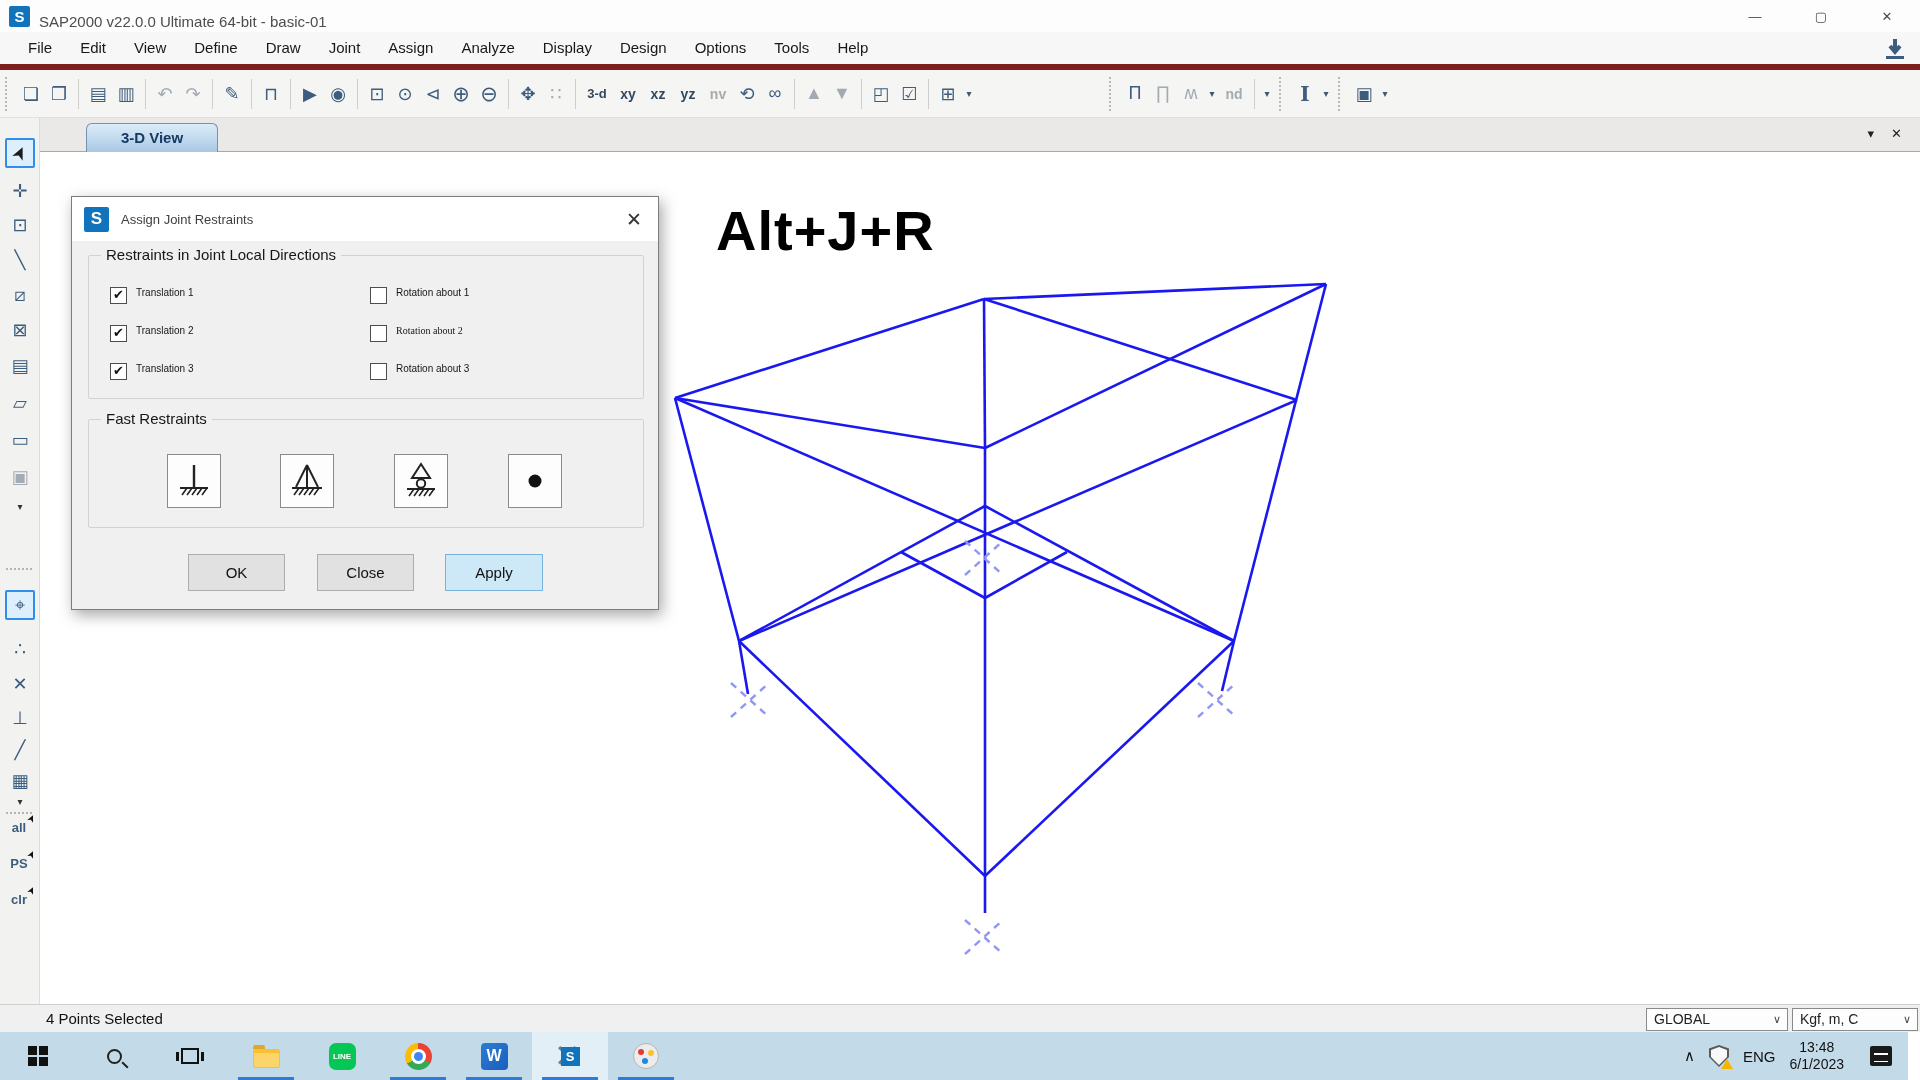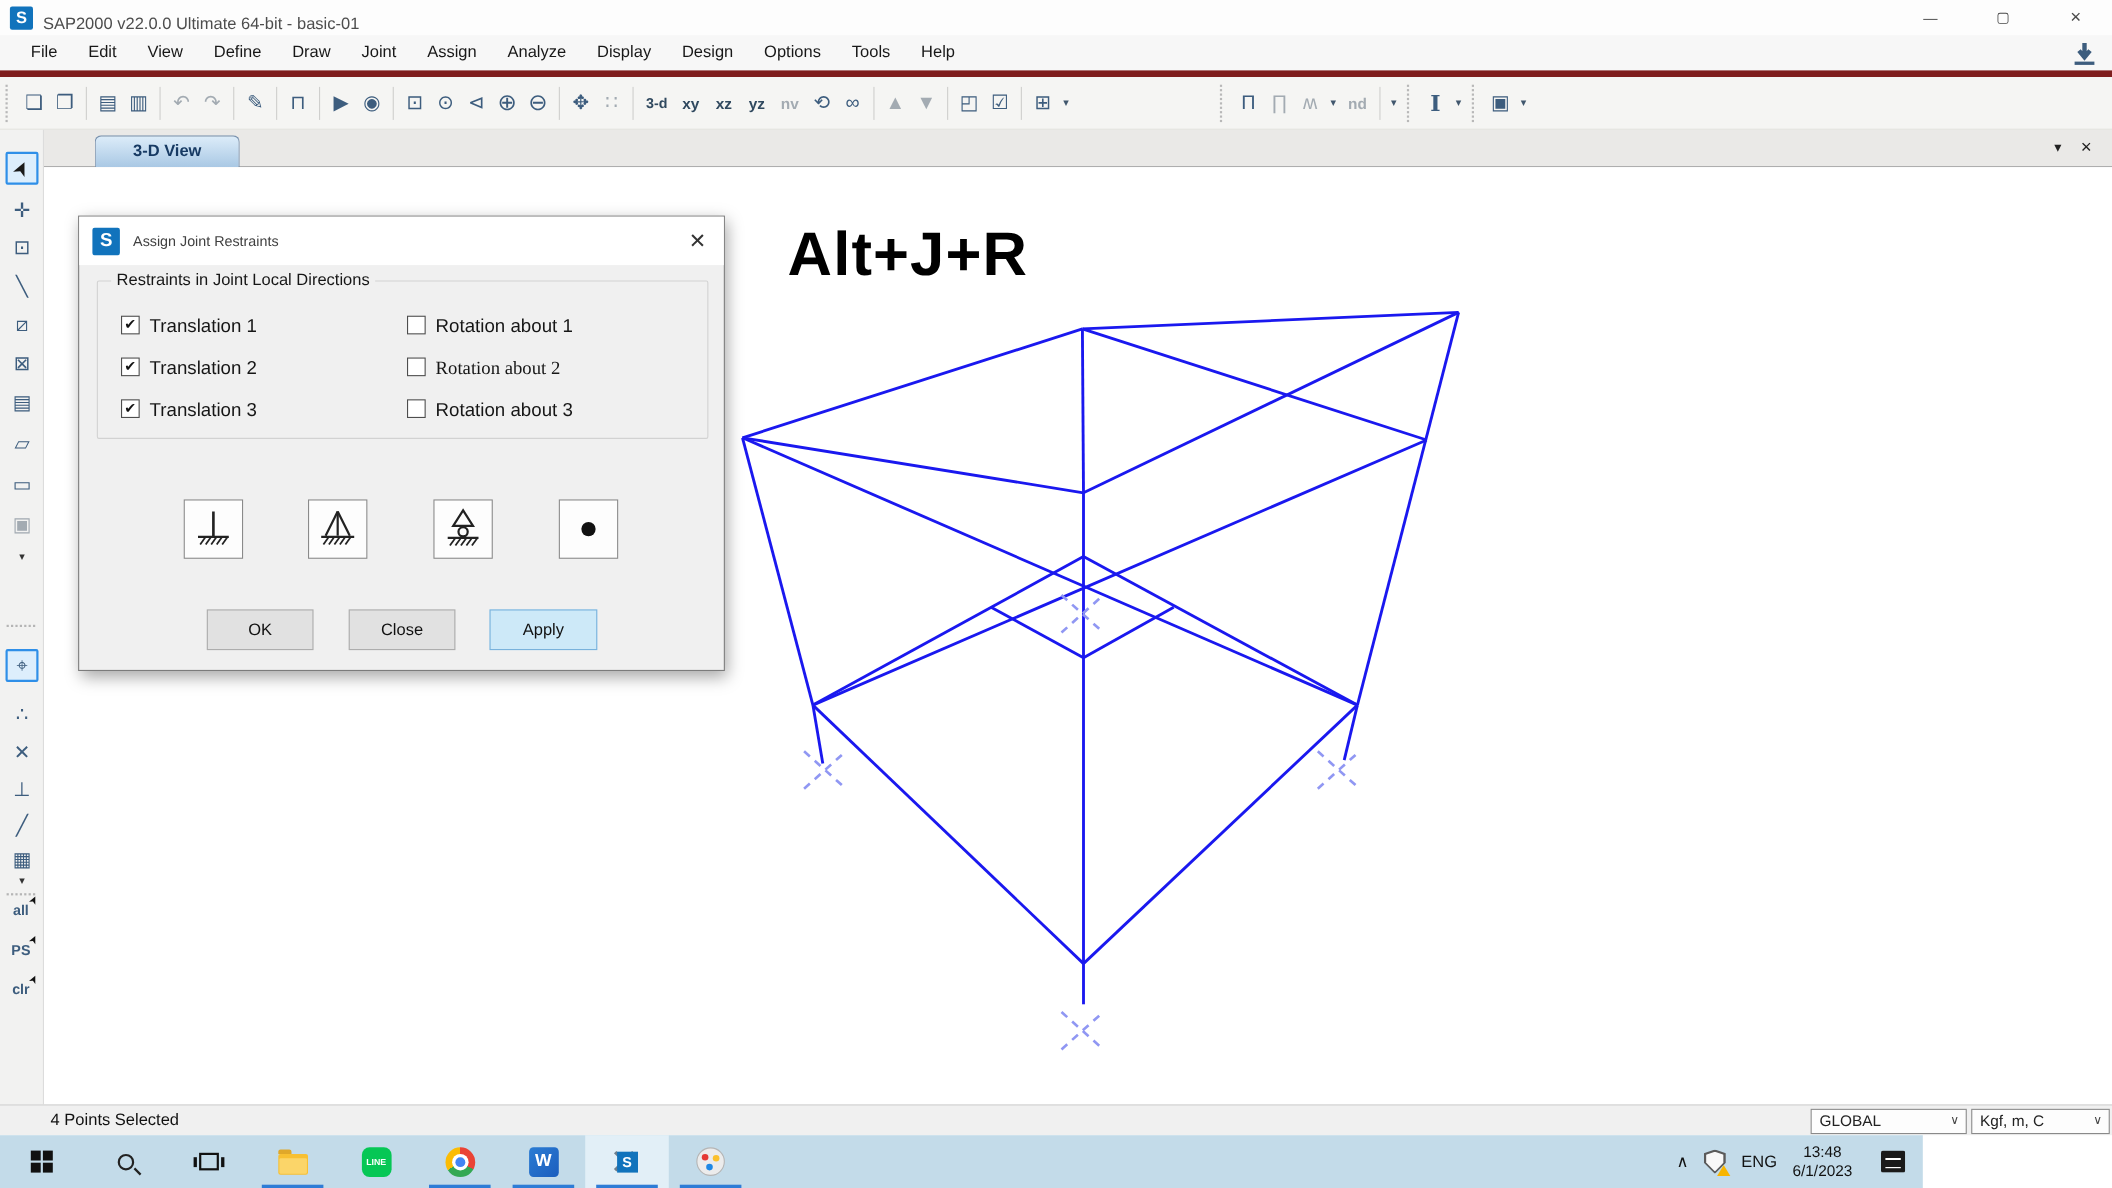--- a/index.html
+++ b/index.html
@@ -74,37 +74,37 @@
   #dlg-title { position:absolute; left:0; top:0; width:100%; height:44px; background:#fff;
     display:flex; align-items:center; }
   #dlg-title .app-ico { width:25px; height:25px; margin-left:12px; font-size:17px; }
   #dlg-title .d-text { margin-left:12px; font-size:13px; color:#404040; }
   #dlg-close { position:absolute; right:16px; top:11px; font-size:19px; color:#333; }
   .groupbox { position:absolute; border:1px solid #d2d2d2; border-radius:2px; }
   .grouplabel { position:absolute; top:-10px; left:12px; background:#f0f0f0; padding:0 5px;
     font-size:15px; color:#161616; }
   .cbrow-box { position:absolute; width:17px; height:17px; background:#fff; border:1.4px solid #4d4d4d;
     font-size:13px; line-height:14px; text-align:center; color:#111; font-weight:bold; }
-  .cbrow-lab { position:absolute; font-size:17px; color:#161616; }
+  .cbrow-lab { position:absolute; font-size:10px; color:#161616; }
   .frbtn { position:absolute; top:257px; width:54px; height:54px; background:#fdfdfd;
     border:1px solid #8a8a8a; display:flex; align-items:center; justify-content:center; }
   .dlgbtn { position:absolute; top:357px; height:37px; background:#e1e1e1; border:1px solid #adadad;
     font-size:15px; color:#111; text-align:center; line-height:35px; }
   #btn-apply { background:var(--c-apply_bg,#cde9f8); border:1px solid #79b2dc; }
 
   
   #statusbar { position:absolute; left:0; top:1004px; width:1920px; height:28px;
     background:#f0f0f0; border-top:1px solid #cfcfcf; font-size:15px; color:#111; }
   #status-msg { position:absolute; left:46px; top:5px; }
   .sdrop { position:absolute; top:3px; height:23px; background:#fdfdfd; border:1px solid #8a8a8a;
     font-size:14px; color:#222; line-height:21px; padding-left:7px; }
   .sdrop .chev { position:absolute; right:6px; top:0; font-size:11px; color:#444; }
 
   
-  #taskbar { position:absolute; left:0; top:1032px; width:1748px; height:48px;
+  #taskbar { position:absolute; left:0; top:1032px; width:1908px; height:48px;
     background:var(--c-taskbar_bg,#c3dbe9); display:flex; }
   .tbtn { width:76px; height:48px; display:flex; align-items:center; justify-content:center;
     position:relative; }
   .tbtn.active { background:#e2eff7; }
   .runline { position:absolute; bottom:0; left:10px; width:56px; height:3px; background:#2e7cd6; }
   .win-logo { width:20px; height:20px; display:grid; grid-template-columns:9px 9px; grid-gap:2px; }
   .win-logo div { background:#111; }
   .search-ico { width:15px; height:15px; border:2px solid #222; border-radius:50%; position:relative; }
   .search-ico::after { content:""; position:absolute; left:12px; top:13px; width:8px; height:2px;
     background:#222; transform:rotate(45deg); }
@@ -323,20 +323,23 @@
   <span class="cbrow-lab" style="left:64px; top:128px;">Translation 2</span>
   <span class="cbrow-box on" style="left:38px; top:166px;">✔</span>
   <span class="cbrow-lab" style="left:64px; top:166px;">Translation 3</span>
   <span class="cbrow-box" style="left:298px; top:90px;"></span>
   <span class="cbrow-lab" style="left:324px; top:90px;">Rotation about 1</span>
   <span class="cbrow-box" style="left:298px; top:128px;"></span>
   <span class="cbrow-lab" style="left:324px; top:128px;font-family:Liberation Serif, serif;">Rotation about 2</span>
   <span class="cbrow-box" style="left:298px; top:166px;"></span>
   <span class="cbrow-lab" style="left:324px; top:166px;">Rotation about 3</span>
 
+  <div class="groupbox" style="left:16px; top:222px; width:556px; height:109px;">
+    <span class="grouplabel">Fast Restraints</span>
+  </div>
 
   <div class="frbtn" style="left:95px;">
     <svg width="44" height="44" viewBox="0 0 44 44">
       <line x1="22" y1="6" x2="22" y2="29" stroke="#222" stroke-width="2.4"></line>
       <line x1="8" y1="29" x2="36" y2="29" stroke="#222" stroke-width="2"></line>
       <g stroke="#222" stroke-width="1.6">
         <line x1="10" y1="36" x2="15" y2="29"></line>
           <line x1="15" y1="36" x2="20" y2="29"></line>
         <line x1="20" y1="36" x2="25" y2="29"></line>
           <line x1="25" y1="36" x2="30" y2="29"></line>

